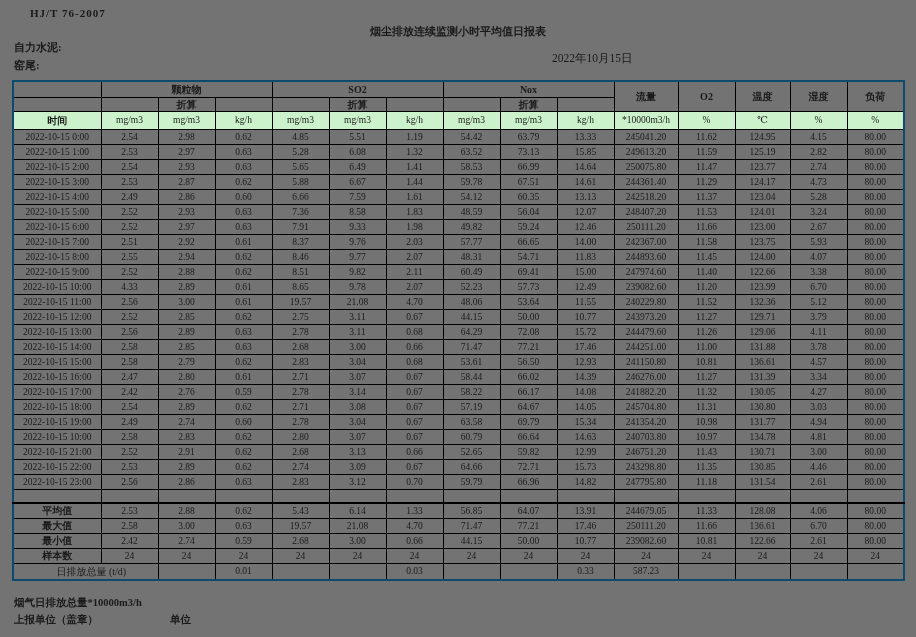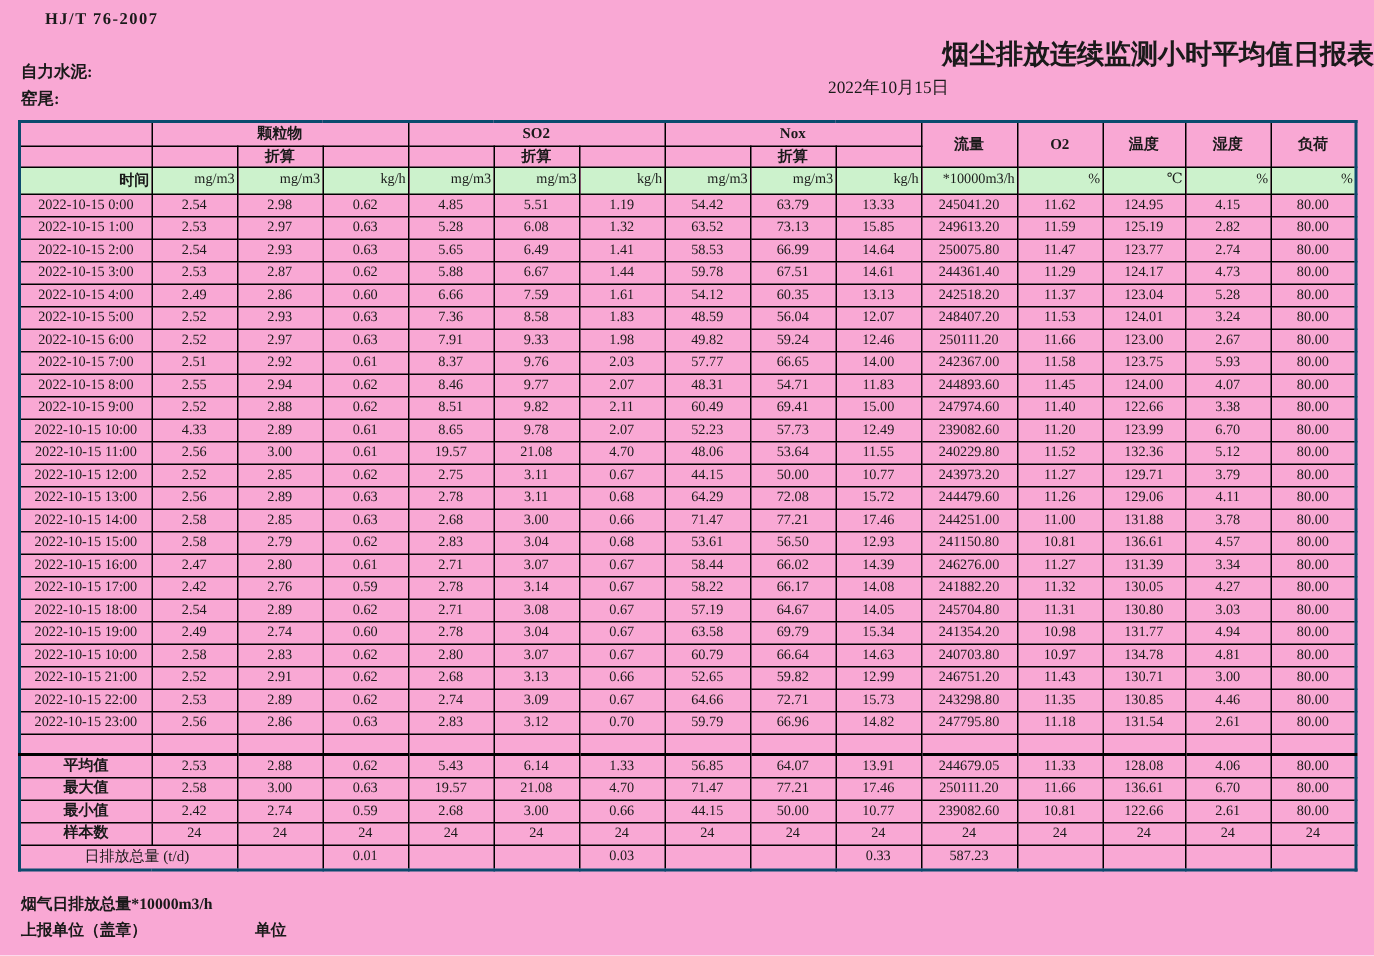--- a/index.html
+++ b/index.html
@@ -1,29 +1,29 @@
 <!DOCTYPE html>
 <html><head>
 <meta charset="utf-8">
 <style>
   html,body{margin:0;padding:0;background:#fff;}
-  .page{position:relative;width:916px;height:637px;background:#f9a8d4;
+  .page{position:relative;width:916px;height:637px;background:#737373;
         font-family:"Liberation Serif","DejaVu Serif",serif;color:#1a1a1a;overflow:hidden;}
   .std-code{position:absolute;left:30px;top:7px;font-weight:bold;font-size:11px;letter-spacing:1px;}
-  .report-title{position:absolute;left:0;top:24px;width:916px;text-align:right;font-weight:bold;font-size:18px;}
+  .report-title{position:absolute;left:0;top:24px;width:916px;text-align:center;font-weight:bold;font-size:11px;}
   .company{position:absolute;left:14px;top:40px;font-weight:bold;font-size:11px;}
   .point{position:absolute;left:14px;top:58px;font-weight:bold;font-size:11px;}
   .rpt-date{position:absolute;left:552px;top:51px;font-size:11.5px;}
   table.report{position:absolute;left:12px;top:80px;border-collapse:collapse;table-layout:fixed;
         border:2px solid #0c4a6e;font-size:9.5px;}
   table.report td{border:1px solid #000;padding:0 1px;height:14px;line-height:14px;
         text-align:center;vertical-align:middle;white-space:nowrap;overflow:hidden;}
   tr.h1 td{height:15px;line-height:15px;}
   tr.h2 td{height:13px;line-height:13px;}
-  tr.h3 td{height:17px;line-height:17px;text-align:right;}
+  tr.h3 td{height:17px;line-height:17px;}
   .grp{font-weight:bold;font-size:10px;}
   td.time-col{font-size:9.5px;}
   tr.spacer td{height:12px;line-height:12px;}
   tr.sum td{font-size:9.5px;}
   tr.sum td.lbl{font-weight:bold;font-size:10px;}
   tr.sum-first td{border-top:2px solid #000;text-align:center;}
   tr.total-row td{height:15px;line-height:15px;}
   tr.total-row td.lbl{text-align:center;font-weight:normal;font-size:10px;padding-left:12px;}
   .f-note{position:absolute;left:14px;top:596px;font-weight:bold;font-size:10.5px;}
   .f-report{position:absolute;left:14px;top:613px;font-weight:bold;font-size:10.5px;text-align:center;}

